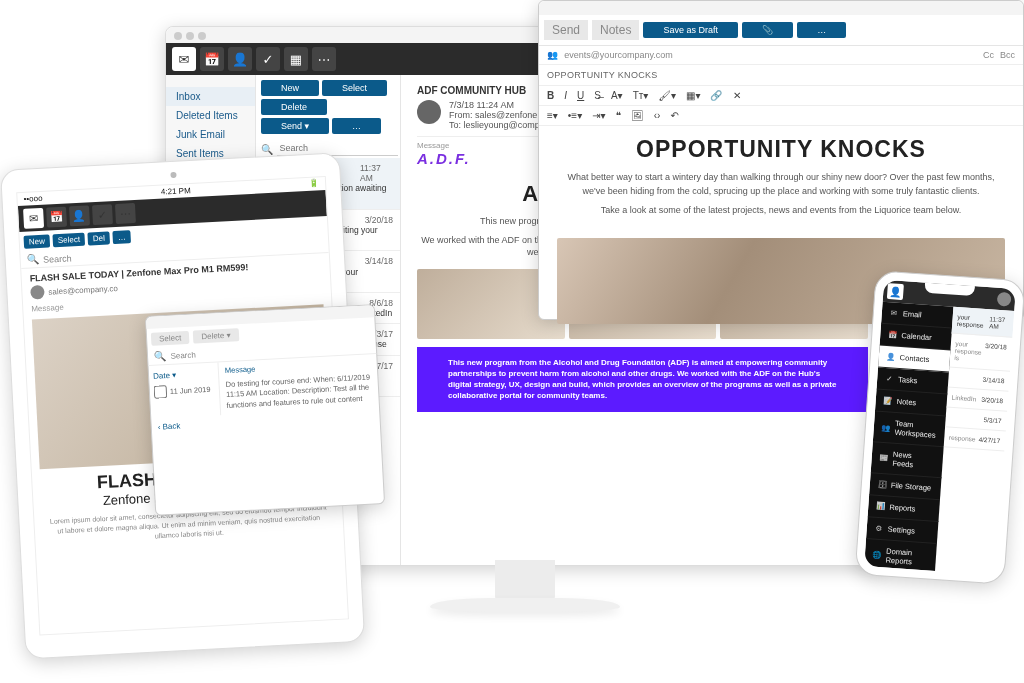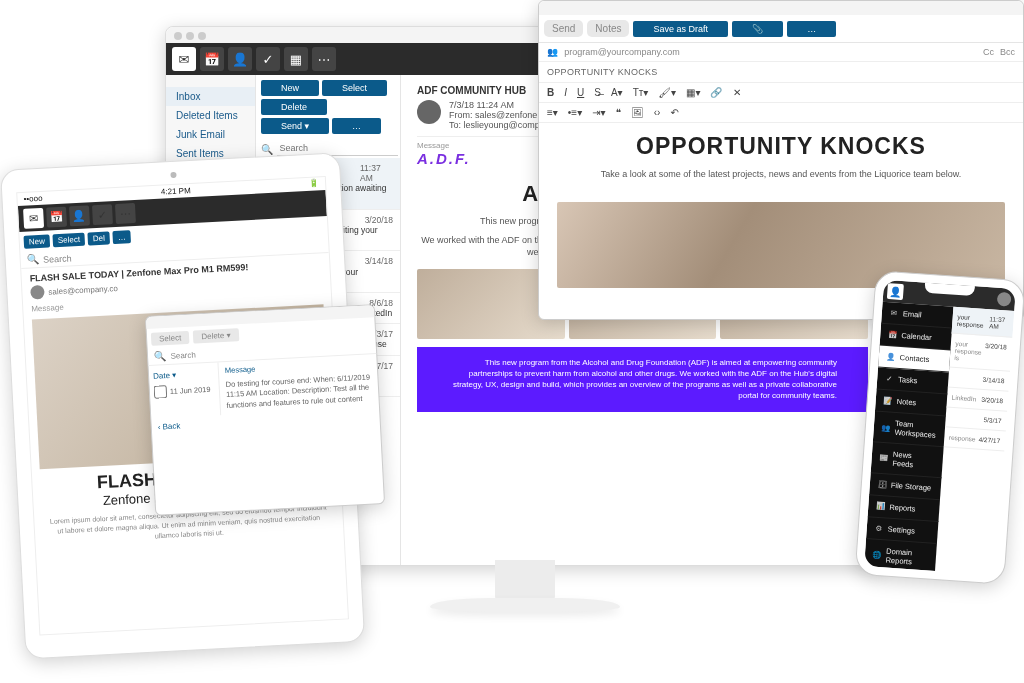--- a/index.html
+++ b/index.html
@@ -35,30 +35,30 @@
   #desktop .msg .top{display:flex;justify-content:space-between;color:#666;}
   #desktop .msg.sel{background:#eef3f7;}
   #desktop .preview{flex:1;padding:10px 16px;overflow:hidden;}
   #desktop .preview .hdr{display:flex;gap:8px;font-size:9px;color:#555;border-bottom:1px solid #eee;padding-bottom:6px;}
   #desktop .preview .avatar{width:24px;height:24px;border-radius:50%;background:#666;}
   #desktop .preview h1{font-size:22px;font-weight:700;margin:14px 0 8px;color:#222;text-align:center;}
   #desktop .preview .adf-logo{color:#7a2fe0;font-style:italic;font-weight:900;font-size:15px;letter-spacing:2px;}
   #desktop .preview p{font-size:9px;color:#555;text-align:center;line-height:1.4;}
   #desktop .imgrow{display:flex;gap:4px;margin-top:10px;}
   #desktop .imgrow .ph{flex:1;height:70px;background:linear-gradient(135deg,#bfae9b,#e7dccd);border-radius:2px;}
-  #desktop .banner{background:#5c1bff;color:#fff;font-size:8px;padding:10px 31px;margin-top:8px;text-align:right;line-height:1.4;}
+  #desktop .banner{background:#5c1bff;color:#fff;font-size:8px;padding:10px 31px;margin-top:8px;text-align:left;line-height:1.4;font-weight:bold;}
   #desktop-stand{position:absolute;left:430px;top:560px;width:190px;height:70px;}
   #desktop-stand .neck{width:60px;height:40px;background:#ececec;margin:0 auto;border-radius:0 0 4px 4px;}
   #desktop-stand .foot{width:190px;height:14px;background:#f0f0f0;border-radius:50%/100% 100% 8px 8px;margin-top:-2px;box-shadow:0 4px 8px rgba(0,0,0,0.08);}
 
   
   #compose{left:538px;top:0;width:486px;height:320px;border:1px solid #ccc;z-index:5;}
   #compose .chrome{height:14px;background:#f4f4f4;border-radius:6px 6px 0 0;}
   #compose .bar{display:flex;gap:4px;padding:5px;border-bottom:1px solid #e5e5e5;align-items:center;}
-  #compose .bar .soft{background:#e8e8e8;color:#888;font-size:10px;padding:3px 8px;border-radius:5px;}
+  #compose .bar .soft{background:#e8e8e8;color:#888;font-size:12px;padding:3px 8px;border-radius:0;}
   #compose .to{display:flex;align-items:center;gap:6px;font-size:9px;padding:4px 8px;border-bottom:1px solid #eee;color:#888;}
   #compose .to .icon{color:#0b5a8a;}
   #compose .to .spacer{flex:1;}
   #compose .subj{font-size:9px;padding:5px 8px;color:#666;border-bottom:1px solid #eee;letter-spacing:0.3px;}
   #compose .rte{display:flex;gap:10px;padding:4px 8px;border-bottom:1px solid #eee;font-size:10px;color:#444;flex-wrap:wrap;}
   #compose .rte span{cursor:pointer;}
   #compose .content{padding:10px 20px;text-align:center;}
   #compose .content h1{font-size:23px;font-weight:800;letter-spacing:1px;color:#222;margin-bottom:8px;}
   #compose .content p{font-size:9px;color:#555;line-height:1.5;}
   #compose .hero{margin:10px 18px 0;height:86px;background:linear-gradient(120deg,#d8c6b5,#a38e79 40%,#c8b6a2);border-radius:2px;}
@@ -223,21 +223,21 @@
   <div class="chrome"></div>
   <div class="bar">
     <span class="soft">Send</span>
     <span class="soft">Notes</span>
     <span class="btn">Save as Draft</span>
     <span class="btn">📎</span>
     <span class="btn">…</span>
   </div>
   <div class="to">
     <span class="icon">👥</span>
-    <span>program@yourcompany.com</span>
+    <span>events@yourcompany.com</span>
     <span class="spacer"></span>
     <span>Cc</span>
     <span>Bcc</span>
   </div>
   <div class="subj">OPPORTUNITY KNOCKS</div>
   <div class="rte">
     <span><b>B</b></span>
     <span><i>I</i></span>
     <span><u>U</u></span>
     <span>S̶</span>
@@ -252,20 +252,21 @@
     <span>≡▾</span>
     <span>•≡▾</span>
     <span>⇥▾</span>
     <span>❝</span>
     <span>🖼</span>
     <span>‹›</span>
     <span>↶</span>
   </div>
   <div class="content">
     <h1>OPPORTUNITY KNOCKS</h1>
+    <p>What better way to start a wintery day than walking through our shiny new door? Over the past few months, we've been hiding from the cold, sprucing up the place and working with some truly fantastic clients.</p>
     <p style="margin-top:6px;text-align:center;">Take a look at some of the latest projects, news and events from the Liquorice team below.</p>
   </div>
   <div class="hero"></div>
 </div>
 
 <div id="tablet" class="device">
   <div class="cam"></div>
   <div class="screen">
     <div class="status">
       <span>••ooo</span>

